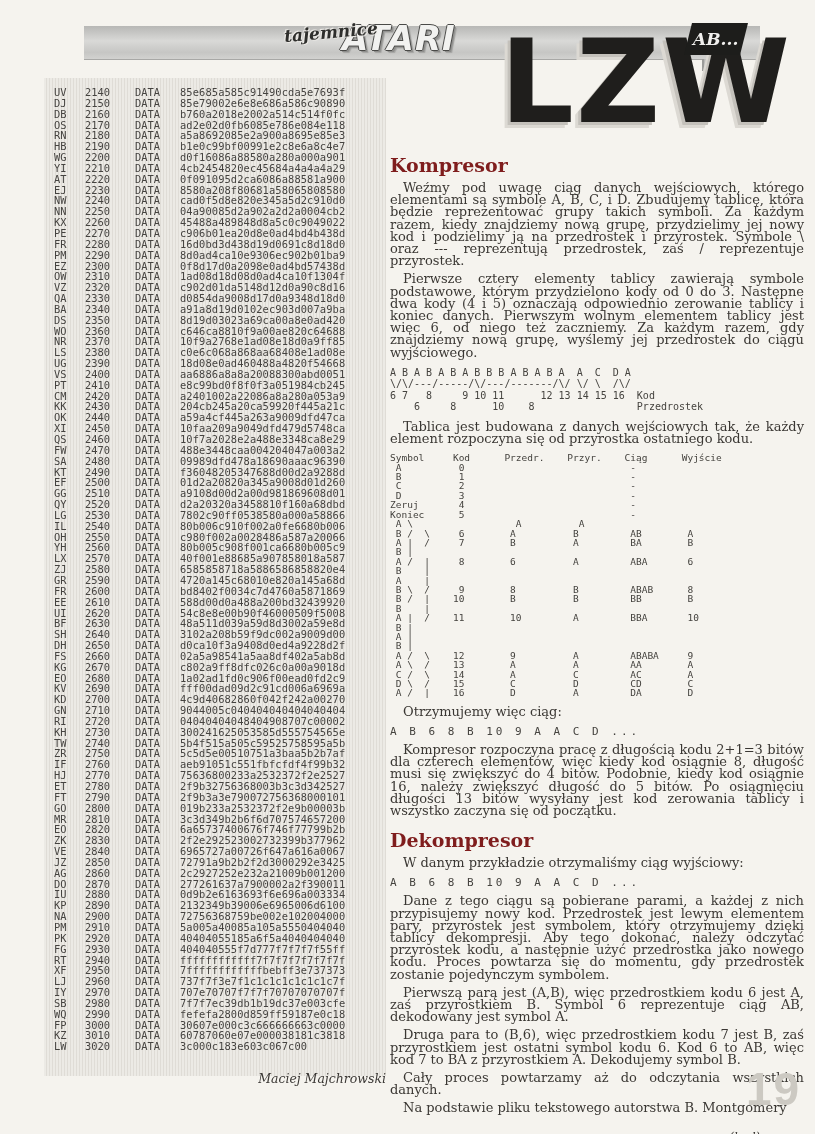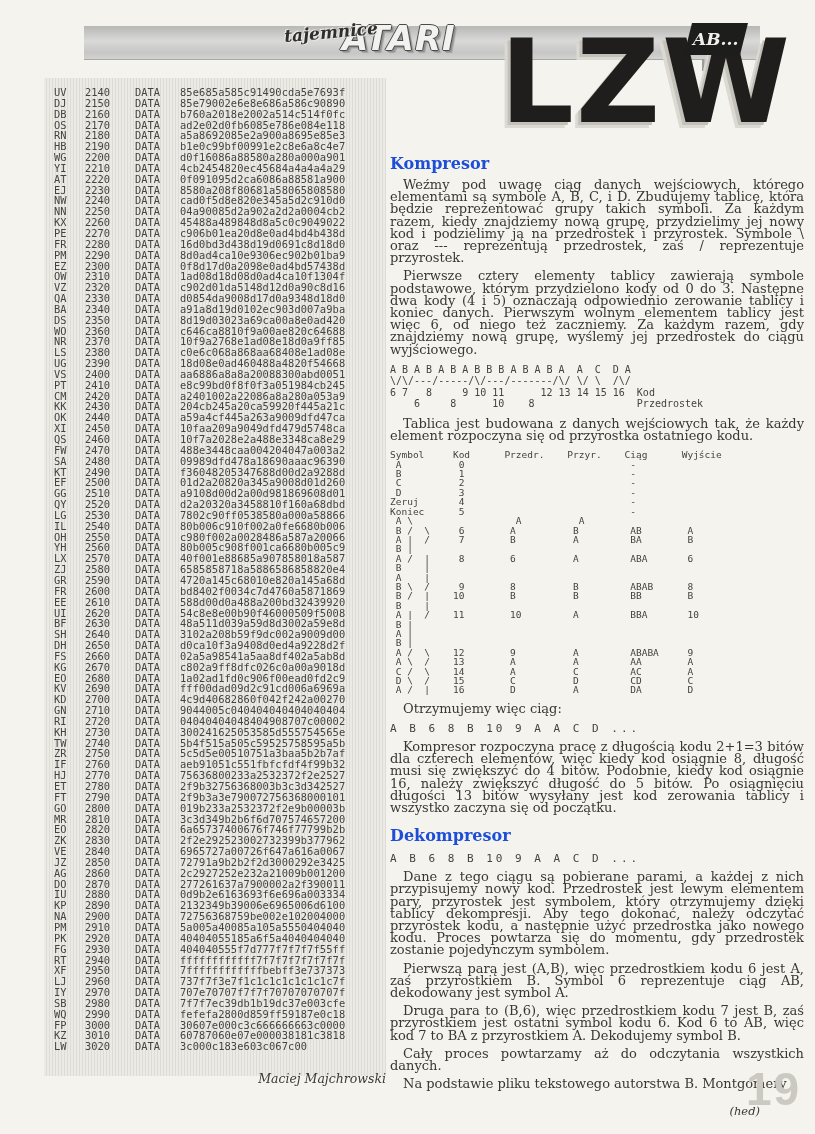--- a/index.html
+++ b/index.html
@@ -68,21 +68,21 @@
 
   
   .article{position:absolute;left:390px;top:0;width:414px;}
   .title{
     margin-top:30px;height:112px;text-align:right;padding-right:12px;
     font-family:"DejaVu Sans",sans-serif;font-weight:bold;font-size:116px;line-height:104px;
     color:#1f1e1c;letter-spacing:2px;
     text-shadow:-3px 3px 0 #c4c1bb,-6px 6px 0 #dcd9d3;
   }
   .article h2{
-    margin:12px 0 4px 0;font-size:16px;font-weight:bold;color:#1d4ed8;
+    margin:12px 0 4px 0;font-size:19px;font-weight:bold;color:#7f1d1d;
   }
   .article p{
     margin:6px 0;font-size:13px;line-height:12.2px;text-align:justify;
     text-indent:13px;color:#3a3733;
   }
   pre{
     margin:8px 0;font-family:"DejaVu Sans Mono",monospace;color:#45433f;
     white-space:pre;
   }
   pre.diagram{font-size:10px;line-height:11.5px;}
@@ -247,20 +247,21 @@
  A /  \    12        9          A         ABABA     9
  A \  /    13        A          A         AA        A
  C /  \    14        A          C         AC        A
  D \  /    15        C          D         CD        C
  A /  |    16        D          A         DA        D</pre>
     <p>Otrzymujemy więc ciąg:</p>
     <pre class="seq">A B 6 8 B 10 9 A A C D ...</pre>
     <p>Kompresor rozpoczyna pracę z długością kodu 2+1=3 bitów dla czterech elementów, więc kiedy kod osiągnie 8, długość musi się zwiększyć do 4 bitów. Podobnie, kiedy kod osiągnie 16, należy zwiększyć długość do 5 bitów. Po osiągnięciu długości 13 bitów wysyłany jest kod zerowania tablicy i wszystko zaczyna się od początku.</p>
 
     <h2>Dekompresor</h2>
+    <p>W danym przykładzie otrzymaliśmy ciąg wyjściowy:</p>
     <pre class="seq">A B 6 8 B 10 9 A A C D ...</pre>
     <p>Dane z tego ciągu są pobierane parami, a każdej z nich przypisujemy nowy kod. Przedrostek jest lewym elementem pary, przyrostek jest symbolem, który otrzymujemy dzięki tablicy dekompresji. Aby tego dokonać, należy odczytać przyrostek kodu, a następnie użyć przedrostka jako nowego kodu. Proces powtarza się do momentu, gdy przedrostek zostanie pojedynczym symbolem.</p>
     <p>Pierwszą parą jest (A,B), więc przedrostkiem kodu 6 jest A, zaś przyrostkiem B. Symbol 6 reprezentuje ciąg AB, dekodowany jest symbol A.</p>
     <p>Druga para to (B,6), więc przedrostkiem kodu 7 jest B, zaś przyrostkiem jest ostatni symbol kodu 6. Kod 6 to AB, więc kod 7 to BA z przyrostkiem A. Dekodujemy symbol B.</p>
     <p>Cały proces powtarzamy aż do odczytania wszystkich danych.</p>
     <p>Na podstawie pliku tekstowego autorstwa B. Montgomery</p>
     <div class="sig">(hed)</div>
 
     <p class="note">Od redakcji: zdajemy sobie sprawę, że powyższy tekst jest trudny. Tym, którzy nie potrafią wykorzystać teorii LZW we własnych programach polecamy gotowy kompresor, który drukujemy na następnych stronach.</p>
   </div>

